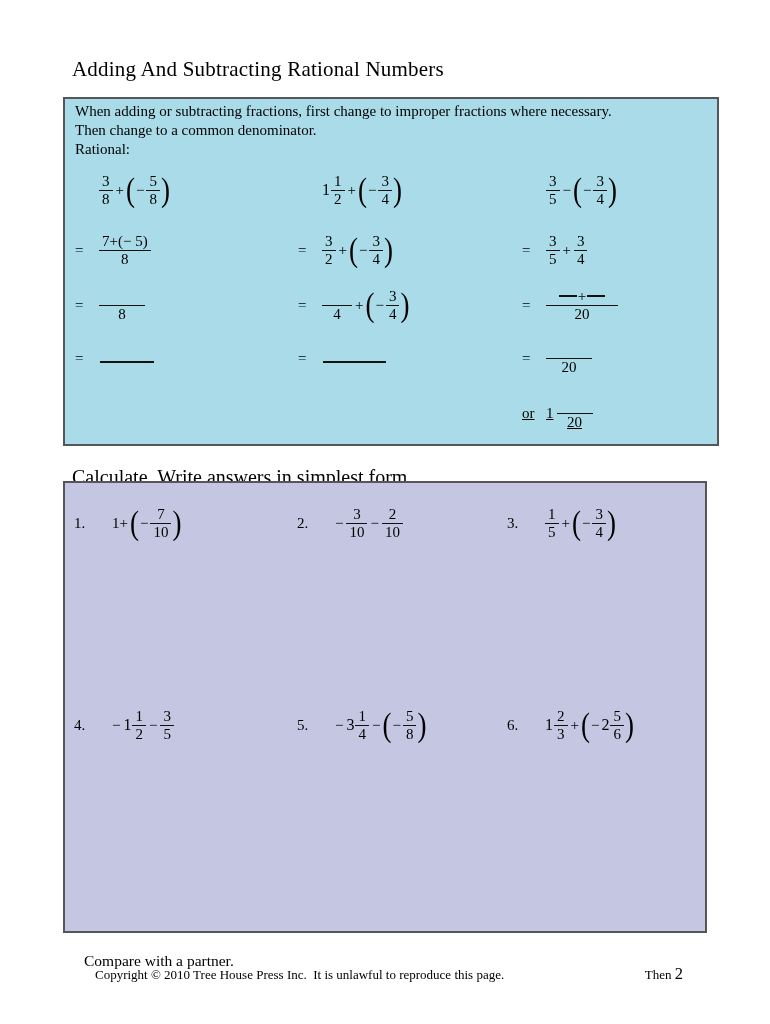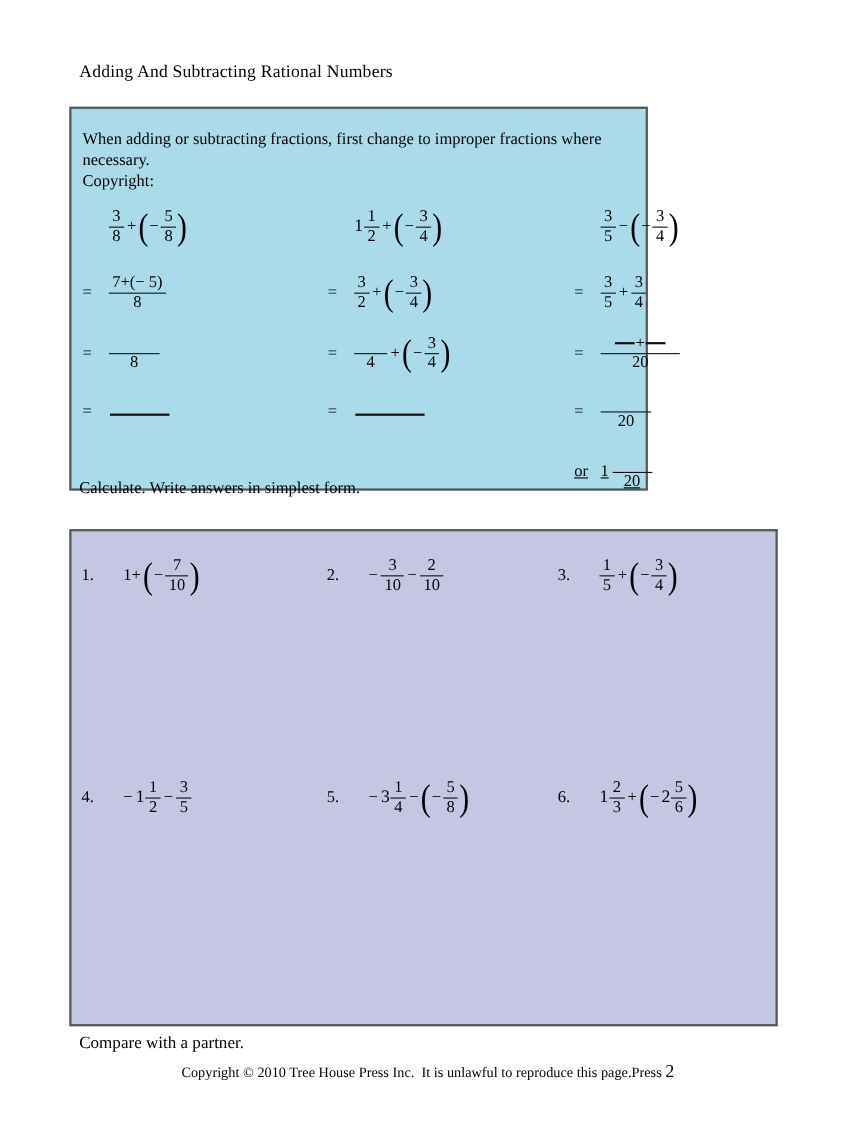--- a/index.html
+++ b/index.html
@@ -2,76 +2,77 @@
 <html><head>
 <meta charset="utf-8">
 <style>
   html,body{margin:0;padding:0}
   body{
     width:770px;height:1024px;background:#ffffff;overflow:hidden;
     font-family:"Liberation Serif","DejaVu Serif",serif;color:#000;
   }
   .page{position:relative;width:770px;height:1024px}
   h1.title{
-    font-size:16px;font-weight:normal;margin:0;
+    font-size:21px;font-weight:normal;margin:0;
     position:absolute;left:72px;top:57px;letter-spacing:.2px;
   }
   .example-box{
-    position:absolute;left:63px;top:97px;width:526px;height:349px;
+    position:absolute;left:63px;top:97px;width:656px;height:349px;
     box-sizing:border-box;border:2px solid #55565a;background:#a9dbe8;
-    padding:19px 8px 0 8px;
+    padding:3px 8px 0 8px;
   }
   .intro{margin:0 0 0 2px;font-size:15px;line-height:19px}
   #examples{display:grid;grid-template-columns:225px 220px 1fr;
     grid-template-rows:62px 58px 52px 54px 56px}
   .excell{display:flex;align-items:center;overflow:visible}
   .excell.c0{padding-left:2px}
   .excell.c2{padding-left:4px}
   .eq{display:inline-block;min-width:24px;font-size:15px}
   .mrow{display:inline-flex;align-items:center;gap:3px;font-size:15px;line-height:1}
   .mx{white-space:pre}
   .frac{display:inline-flex;flex-direction:column;align-items:center}
   .num,.den{display:flex;align-items:center;justify-content:center;
     padding:0 3px;min-height:17px;line-height:17px}
   .fbar{align-self:stretch;border-top:1.4px solid #111;height:0}
   .mixed{display:inline-flex;align-items:center}
   .mixed .whole{font-size:16px;margin-right:1px}
   .pgroup{display:inline-flex;align-items:center;gap:2px}
   .paren{font-family:"Liberation Serif",serif;font-size:27px;line-height:27px;
     font-weight:400;transform:scaleY(1.25);margin:0 -1px}
   .blankline{display:inline-block;height:1.4px;background:#111;margin:0 1px}
-  .heading{position:absolute;left:72px;top:435px;margin:0;font-size:15px;line-height:19px}
+  .heading{position:absolute;left:72px;top:468px;margin:0;font-size:20px;line-height:19px}
   .problems-box{
     position:absolute;left:63px;top:481px;width:644px;height:452px;
     box-sizing:border-box;border:2px solid #55565a;background:#c5c6e1;
     padding:8px 0 0 9px;
   }
   .prow{display:grid;grid-template-columns:223px 210px 1fr;height:64px;align-items:center}
   .prow2{margin-top:138px}
   .problem{display:flex;align-items:center}
   .pnum{display:inline-block;width:38px;font-size:15px}
-  .compare{position:absolute;left:72px;top:940px;margin:0;font-size:15.5px}
+  .compare{position:absolute;left:72px;top:940px;margin:12px;font-size:15.5px}
   .footer{
     position:absolute;left:0;top:964px;width:770px;box-sizing:border-box;
-    display:flex;justify-content:center;align-items:baseline;
+    display:flex;justify-content:space-between;align-items:baseline;
     padding:0 87px 0 95px;font-size:13px;
   }
   .copyright{white-space:pre}
   .pageno .pn-num{font-size:16.5px}
 </style>
 </head>
 <body>
 
 <div class="page">
 
   <h1 class="title">Adding And Subtracting Rational Numbers</h1>
 
   <section class="example-box" style="background: rgb(169, 219, 232); border-color: rgb(85, 86, 90);">
     <p class="intro">When adding or subtracting fractions, first change to improper fractions where necessary.</p>
-    <p class="intro">Copyright:</p>
+    <p class="intro">Then change to a common denominator.</p>
+    <p class="intro">Rational:</p>
     <div id="examples">
         <div class="excell c0" style="grid-area: 1 / 1;">
           <span class="eq"></span>
           <span class="mrow">
             <span class="frac">
               <span class="num">3</span>
               <span class="fbar"></span>
               <span class="den">8</span>
             </span>
             <span class="mx">+</span>
@@ -388,16 +389,16 @@
             </span>
           </span>
         </div>
       </div>
   </section>
 
   <p class="compare">Compare with a partner.</p>
 
   <div class="footer">
     <span class="copyright">Copyright © 2010 Tree House Press Inc.  It is unlawful to reproduce this page.</span>
-    <span class="pageno"><span>Press</span> <span class="pn-num">2</span></span>
+    <span class="pageno"><span>Then</span> <span class="pn-num">2</span></span>
   </div>
 
 </div>
 
 </body></html>

